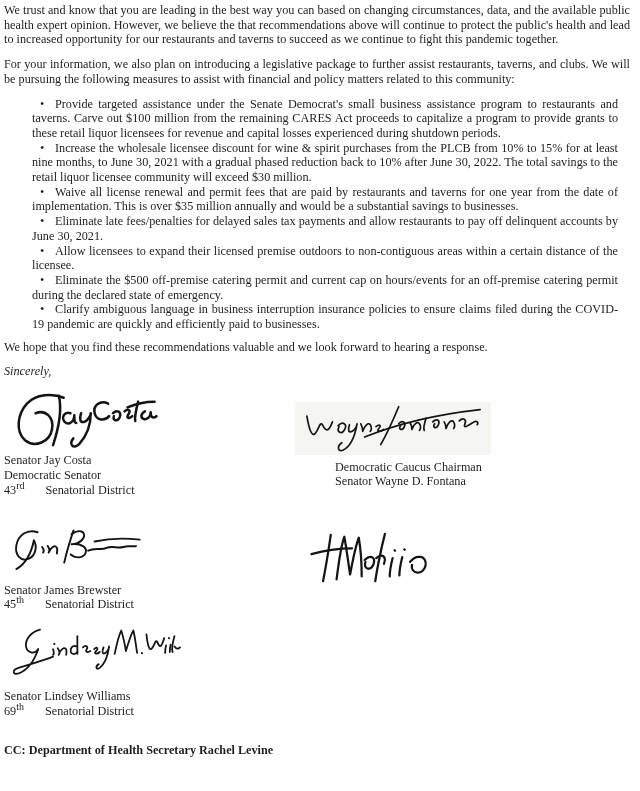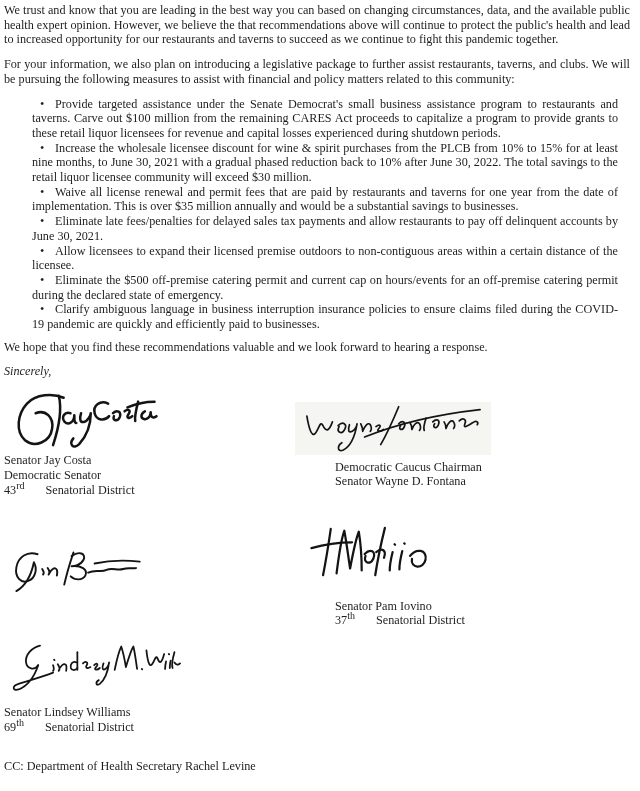--- a/index.html
+++ b/index.html
@@ -55,21 +55,21 @@
   .sig-iovino   { margin-bottom: 17px; }
   .sig-williams { margin: 0 0 9px 0; }
 
   .namelines p { line-height: 14.8px; }
   .row1 .col-r .namelines, .row2 .col-r .namelines { padding-left: 40px; }
   .row1 .col-r .namelines { margin-top: 5px; }
   .row1 .col-l .namelines { margin-top: 4px; }
   sup.ord { font-size: 10px; line-height: 0; vertical-align: super; }
   .dlabel { margin-left: 21px; }
 
-  .cc { margin-top: 24px; }
+  .cc { margin-top: 24px; font-weight: bold; }
 </style>
 </head>
 <body>
 
 <div class="page">
 
   <p class="para">We trust and know that you are leading in the best way you can based on changing circumstances, data, and the available public health expert opinion. However, we believe the that recommendations above will continue to protect the public's health and lead to increased opportunity for our restaurants and taverns to succeed as we continue to fight this pandemic together.</p>
 
   <p class="para">For your information, we also plan on introducing a legislative package to further assist restaurants, taverns, and clubs. We will be pursuing the following measures to assist with financial and policy matters related to this community:</p>
 
@@ -137,40 +137,40 @@
       <svg class="sig sig-brewster" width="145" height="46" viewBox="0 0 145 50">
         <path d="M28 9 C17 5 7 12 5 23 C3 34 10 41 18 38 C26 35 28 24 24 18"></path>
         <path d="M24 18 C21 32 14 44 5 49"></path>
         <path d="M33 25 C35 28 35 30 34 31"></path>
         <path d="M39 24 C41 27 41 30 40 31 C43 25 47 22 49 26 C50 29 49 31 49 32"></path>
         <path d="M67 7 C63 19 59 33 57 42"></path>
         <path d="M65 11 C73 5 81 8 78 15 C75 21 67 22 65 22 C75 21 83 25 80 32 C77 38 68 37 64 33"></path>
         <path d="M83 29 C91 25 97 29 103 26 C109 23 115 27 121 25 C127 23 131 25 135 24"></path>
         <path d="M90 19 C104 16 121 15 139 17"></path>
       </svg>
+      <div class="namelines">
+        <p>Senator James Brewster</p>
+        <p><span>45</span><sup class="ord">th</sup><span class="dlabel">Senatorial District</span></p>
+      </div>
     </div>
     <div class="col-r">
       <div class="iovino-wrap">
         <svg class="sig sig-iovino" width="150" height="58" viewBox="0 0 150 60">
           <path d="M2 25 C16 21 32 19 44 19"></path>
           <path d="M22 5 C20 19 17 38 14 53"></path>
           <path d="M28 51 C30 35 33 15 36 7 C38 17 40 33 42 46 C45 30 48 15 51 8 C53 20 54 35 54 48"></path>
           <path d="M57 31 C63 25 69 28 66 36 C63 43 55 40 58 33"></path>
           <path d="M78 4 C74 20 70 40 68 53"></path>
           <path d="M69 29 C75 24 80 27 77 35"></path>
           <path d="M86 29 C84 37 83 44 83 48"></path>
           <path d="M88 21 L88.5 21.5"></path>
           <path d="M96 28 C94 36 93 43 93 47"></path>
           <path d="M98 20 L98.5 20.5"></path>
           <path d="M104 33 C110 25 122 26 120 37 C118 47 104 46 106 36"></path>
         </svg>
-      </div>
-      <div class="namelines">
-        <p>Senator Pam Iovino</p>
-        <p><span>37</span><sup class="ord">th</sup><span class="dlabel">Senatorial District</span></p>
       </div>
     </div>
   </div>
 
   <div class="sigrow row3">
     <div class="col-l">
       <svg class="sig sig-williams" width="185" height="56" viewBox="0 0 185 60">
         <path d="M32 6 C23 8 16 16 17 24 C18 31 26 33 30 27"></path>
         <path d="M30 27 C26 39 19 49 9 53 C2 55 2 49 9 47 C22 43 36 39 46 35"></path>
         <path d="M46 27 C47 30 47 32 46 33"></path>

